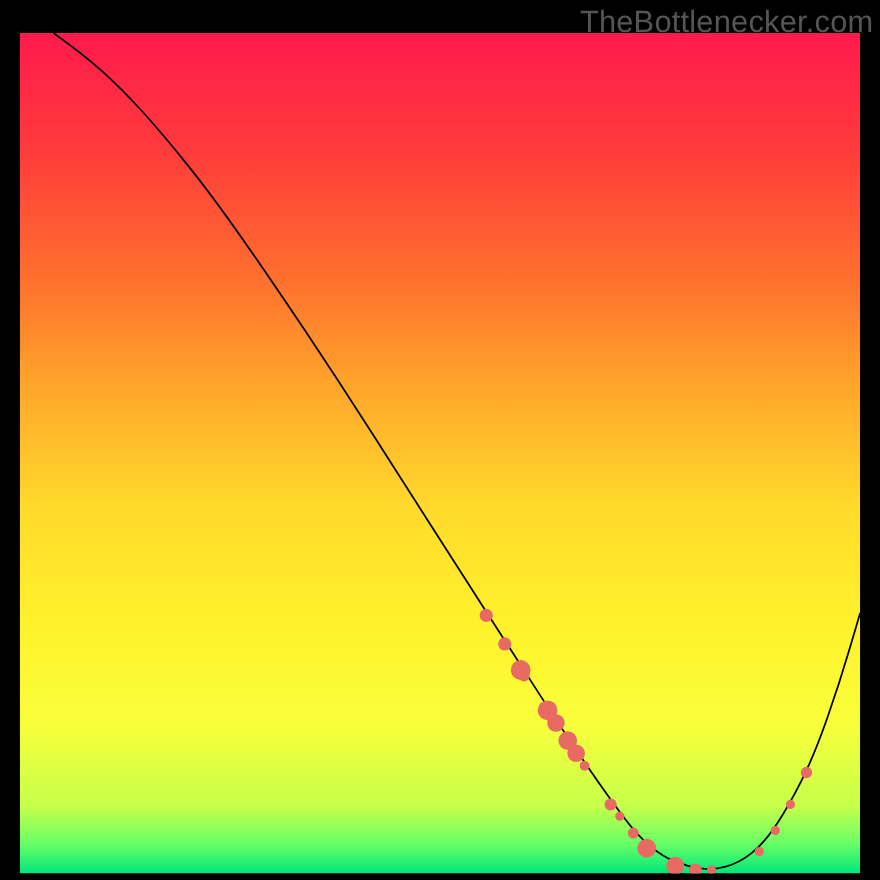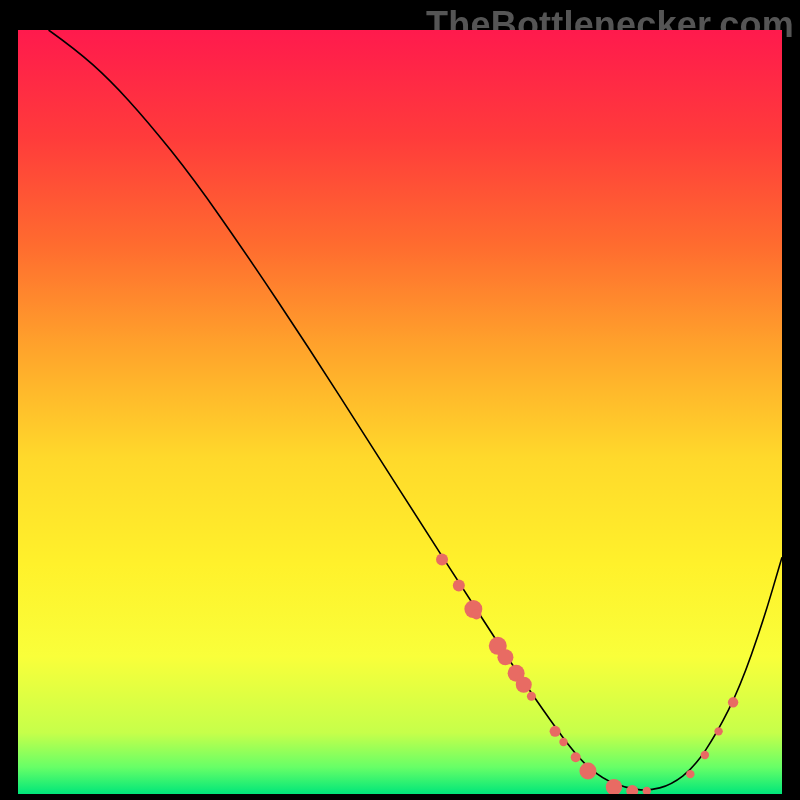--- a/index.html
+++ b/index.html
@@ -12,22 +12,22 @@
   }
   .outer {
     position: relative;
     width: 800px;
     height: 800px;
     background: #000;
   }
   .watermark {
     position: absolute;
     color: #555;
-    font-size: 36px;
-    font-weight: 700;
+    font-size: 28px;
+    font-weight: 400;
     letter-spacing: 0.2px;
     margin-left: 43px;
   }
   .plot {
     position: absolute;
   }
   svg {
     display: block;
   }
 </style>

